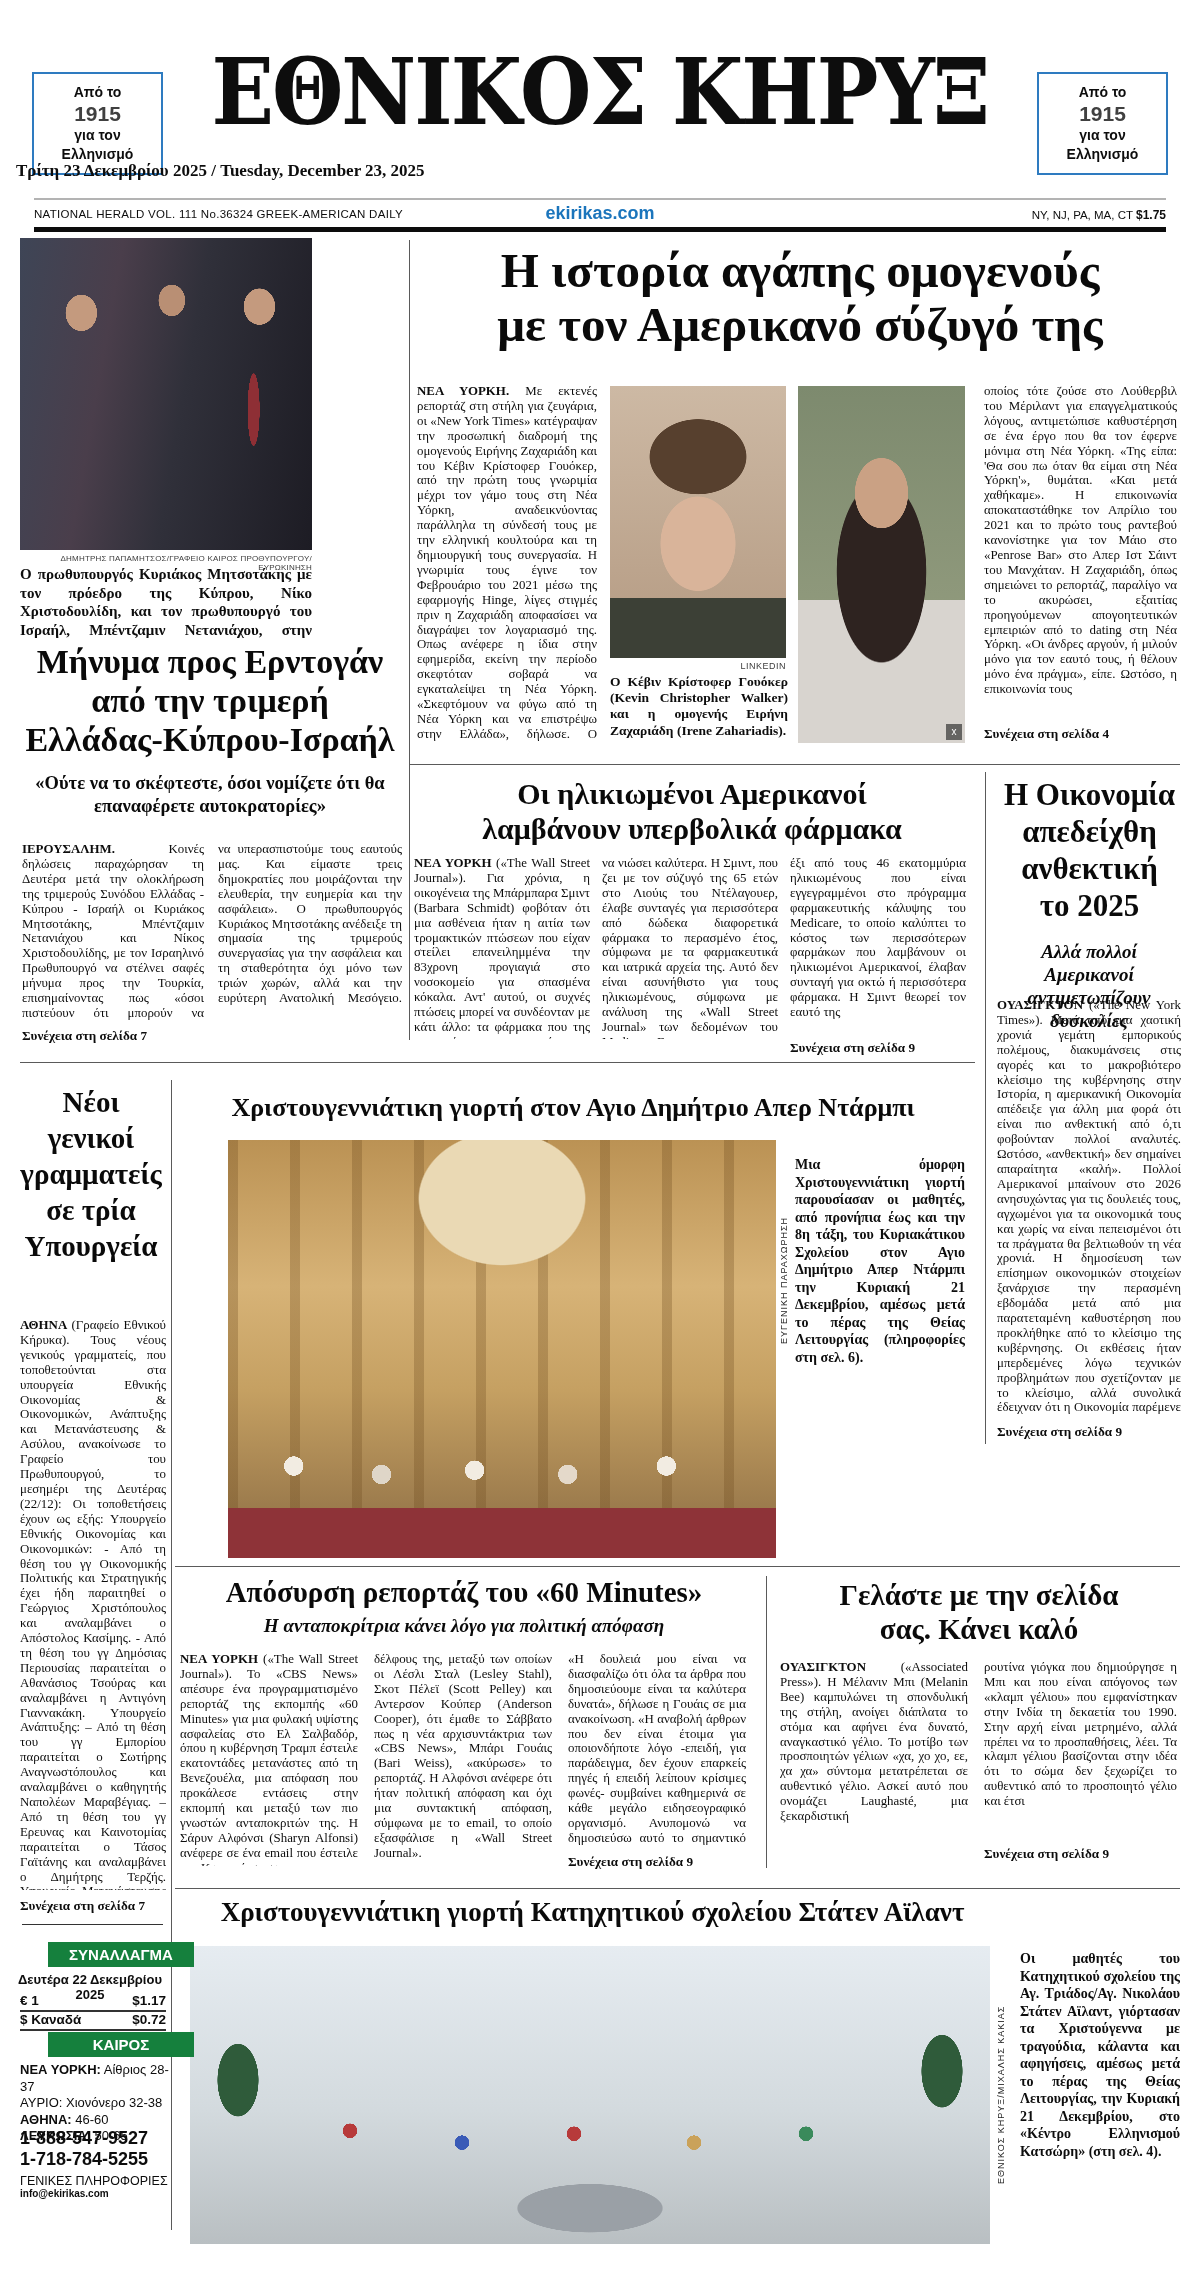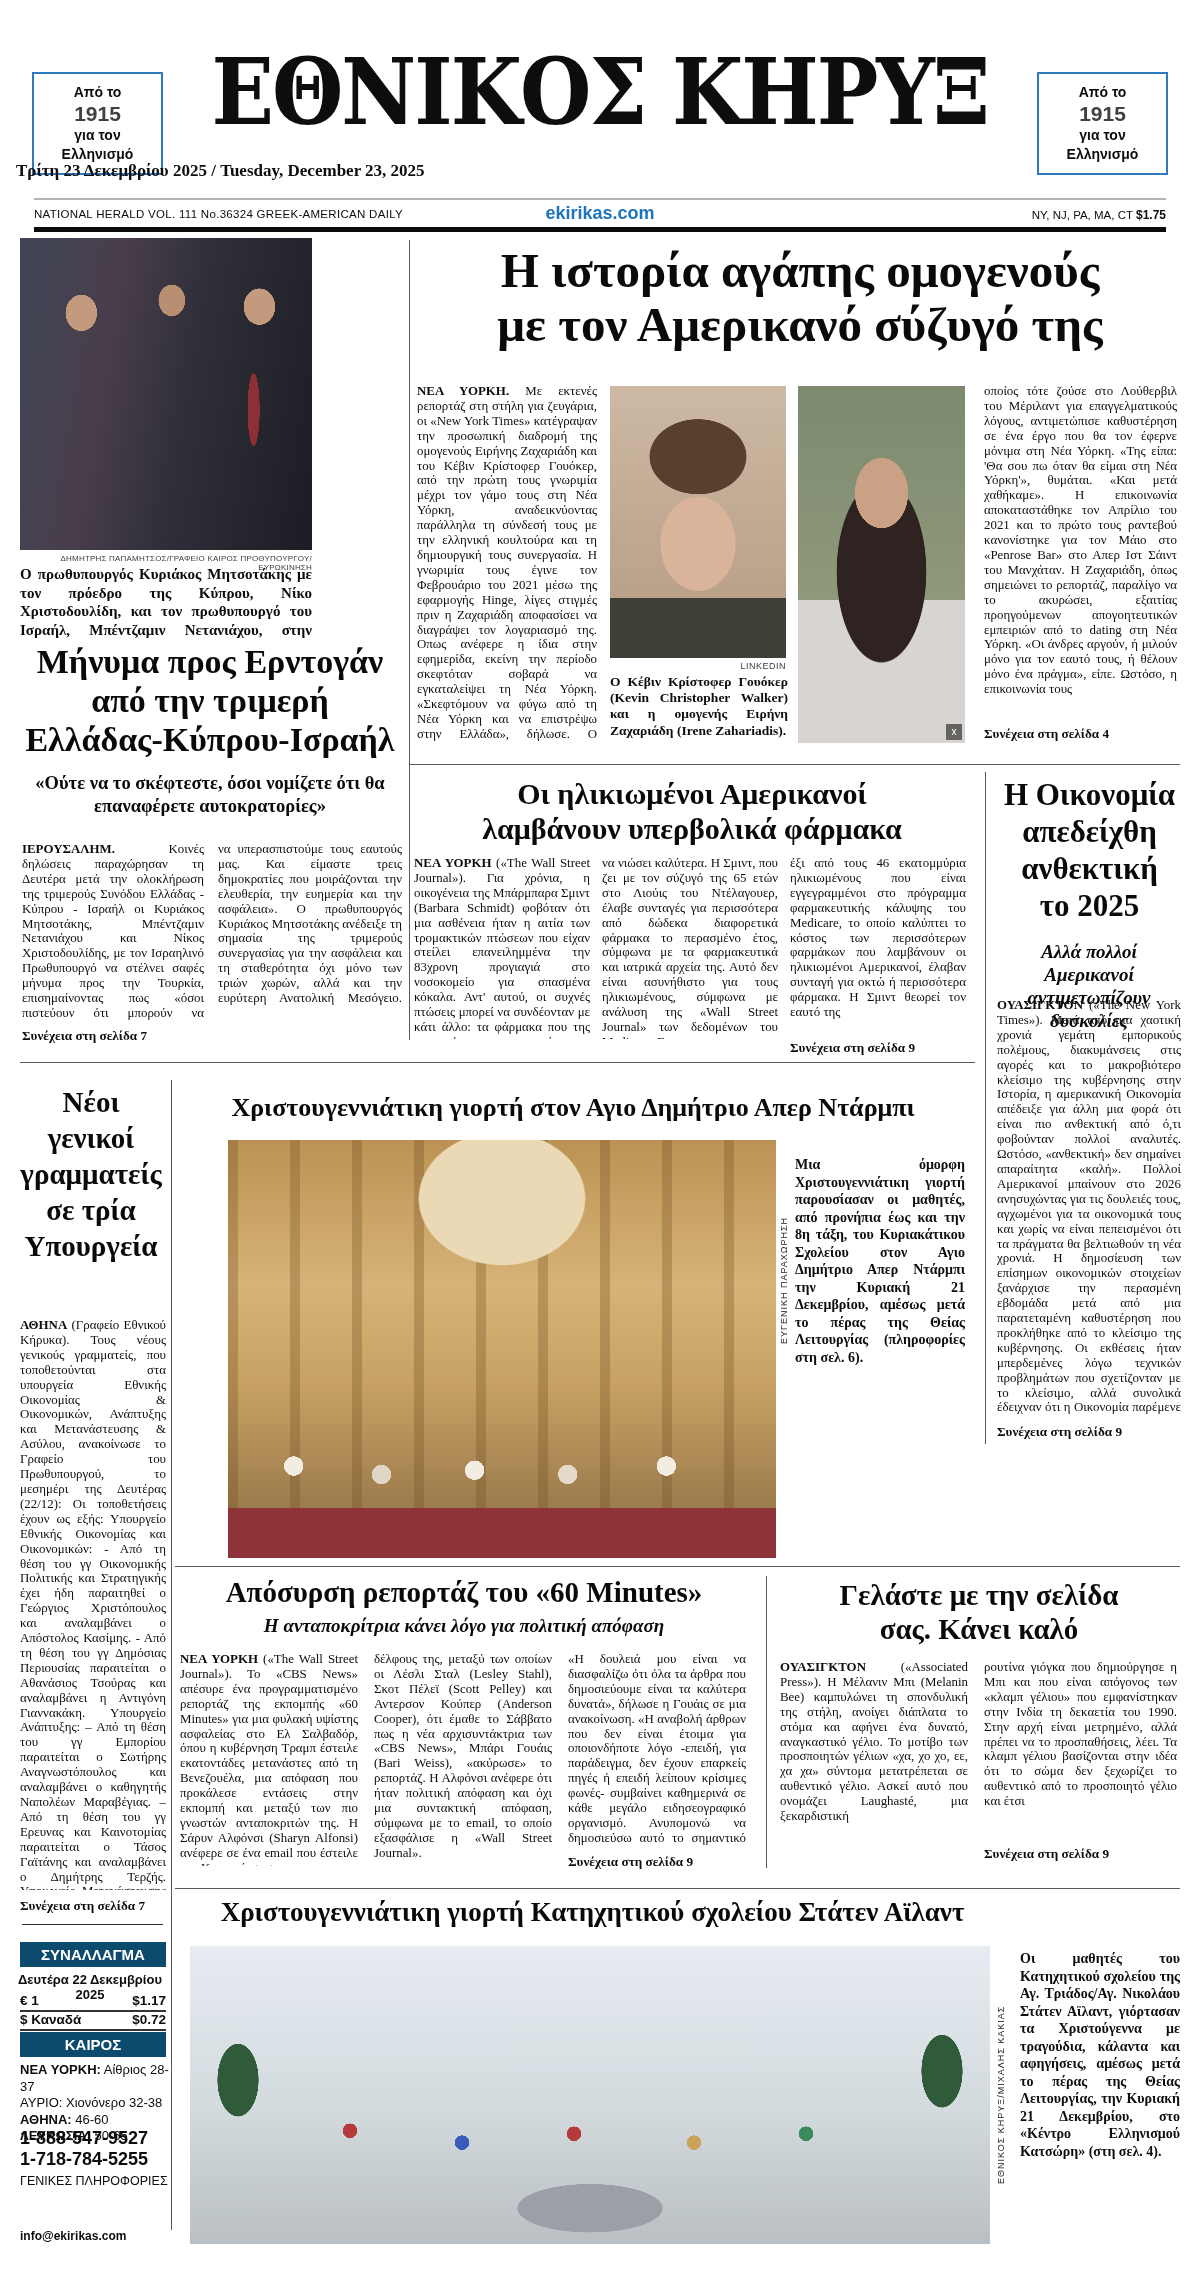--- a/index.html
+++ b/index.html
@@ -69,30 +69,30 @@
       radial-gradient(34px 60px at 6% 45%,#2f5b3a 0 60%,rgba(0,0,0,0) 61%),
       radial-gradient(34px 60px at 94% 42%,#2f5b3a 0 60%,rgba(0,0,0,0) 61%),
       radial-gradient(12px 12px at 20% 62%,#b73a3a 0 60%,rgba(0,0,0,0) 61%),
       radial-gradient(12px 12px at 34% 66%,#3a5bb7 0 60%,rgba(0,0,0,0) 61%),
       radial-gradient(12px 12px at 48% 63%,#b73a3a 0 60%,rgba(0,0,0,0) 61%),
       radial-gradient(12px 12px at 63% 66%,#caa25a 0 60%,rgba(0,0,0,0) 61%),
       radial-gradient(12px 12px at 77% 63%,#3a8a5b 0 60%,rgba(0,0,0,0) 61%),
       radial-gradient(120px 40px at 50% 88%,#9aa0a6 0 60%,rgba(0,0,0,0) 61%),
       linear-gradient(#e6ecf1 0%,#d3dade 55%,#b9bfc2 100%);}
   
-  .bluehead{position:absolute;width:146px;height:25px;background:#0c4a6e;color:#fff;text-align:center;
-            font-family:"Liberation Sans",sans-serif;font-weight:bold;font-size:15px;line-height:25px;}
+  .bluehead{position:absolute;width:146px;height:25px;background:#15803d;color:#fff;text-align:center;
+            font-family:"Liberation Sans",sans-serif;font-weight:bold;font-size:15px;line-height:25px;margin-left:28px;}
   .fxdate{position:absolute;font-family:"Liberation Sans",sans-serif;font-weight:bold;font-size:13px;text-align:center;}
   .fxrow{position:absolute;width:146px;display:flex;justify-content:space-between;
          font-family:"Liberation Sans",sans-serif;font-weight:bold;font-size:13.5px;
          border-bottom:2px solid #333;padding-bottom:2px;}
   .wxline{font-family:"Liberation Sans",sans-serif;font-size:13px;line-height:16.5px;}
   .phone{position:absolute;font-family:"Liberation Sans",sans-serif;font-weight:bold;font-size:18px;}
   .sbinfo{position:absolute;font-family:"Liberation Sans",sans-serif;font-size:12.5px;}
-  .sbmail{position:absolute;font-family:"Liberation Sans",sans-serif;font-weight:bold;font-size:12px;margin-top:41px;}
+  .sbmail{position:absolute;font-family:"Liberation Sans",sans-serif;font-weight:bold;font-size:10px;}
 </style>
 </head>
 <body>
 
 <div class="badge" style="left:32px;">
   <span class="t">Από το</span>
   <span class="y">1915</span>
   <span class="t">για τον</span>
   <span class="t">Ελληνισμό</span>
 </div>

